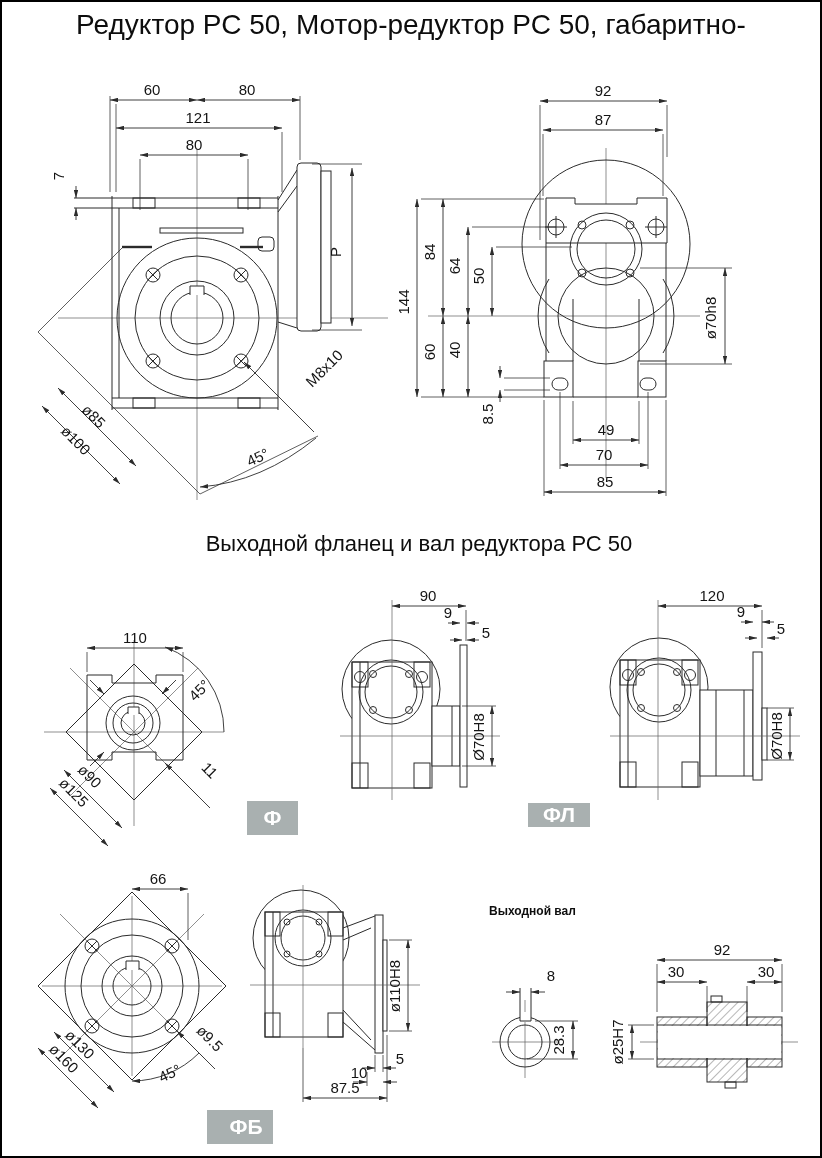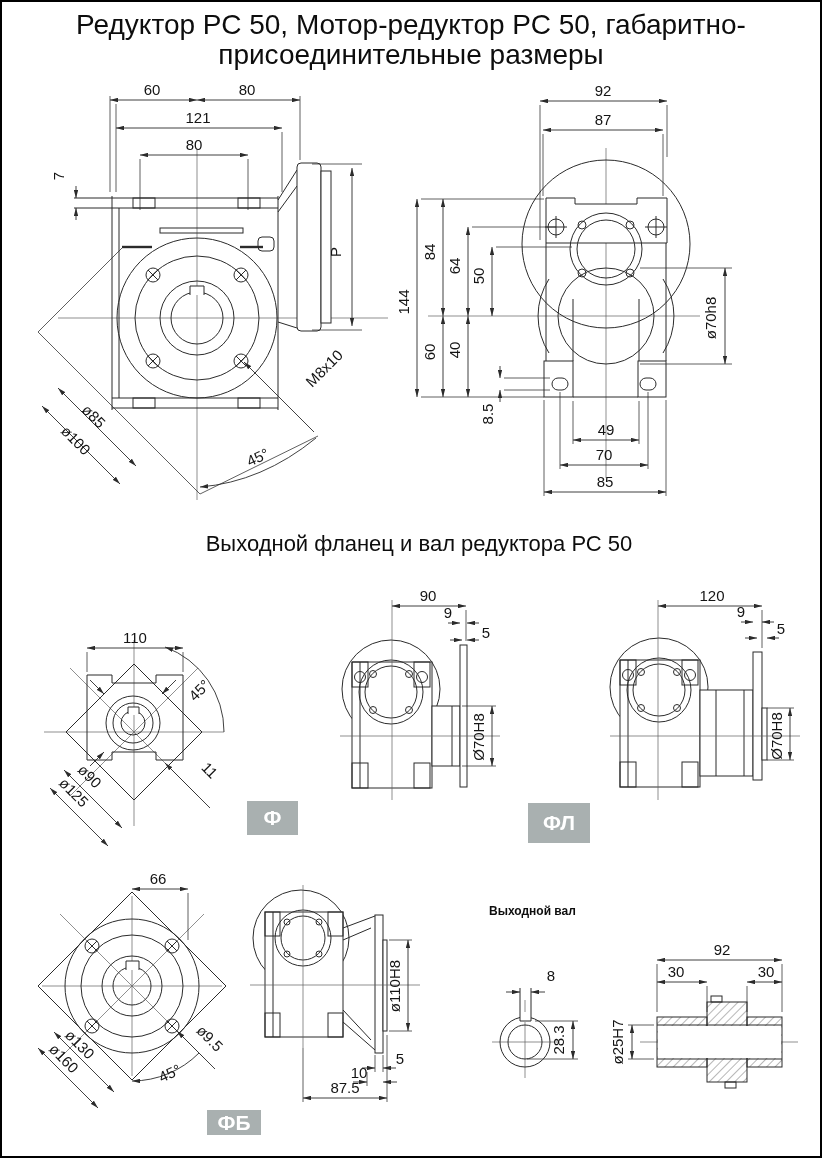--- a/index.html
+++ b/index.html
@@ -7,42 +7,41 @@
         font-family:"Liberation Sans",sans-serif;color:#111;}
   .frame{position:absolute;inset:0;border:2px solid #000;pointer-events:none;}
   .title{position:absolute;top:10px;left:0;width:822px;text-align:center;
          font-size:28px;line-height:30px;color:#0d0d0d;}
   .section-title{position:absolute;top:531px;left:0;width:822px;text-align:center;
          font-size:22px;color:#0d0d0d;margin-left:8px;}
   .shaft-title{position:absolute;left:489px;top:904px;font-size:12px;font-weight:bold;color:#0d0d0d;}
   .badge{position:absolute;display:flex;align-items:center;justify-content:center;
          font-weight:bold;font-size:21px;}
   .badge-f {left:247px;top:801px;width:51px;height:34px;}
-  .badge-fl{left:528px;top:803px;width:62px;height:40px;}
-  .badge-fb{left:207px;top:1110px;width:54px;height:25px;}
+  .badge-fl{left:528px;top:803px;width:62px;height:24px;}
+  .badge-fb{left:207px;top:1110px;width:54px;height:34px;padding-left:12px;}
   svg{position:absolute;left:0;top:0;}
   .ln {stroke:#2b2b2b;stroke-width:1;fill:none;}
   .thk{stroke:#2b2b2b;stroke-width:2.4;fill:none;}
   .s  {stroke:#2b2b2b;stroke-width:1;fill:#fff;}
   .cl {stroke:#606060;stroke-width:.7;fill:none;}
   .ext{stroke:#2b2b2b;stroke-width:.75;fill:none;}
   .dim{stroke:#2b2b2b;stroke-width:.9;fill:none;marker-start:url(#a);marker-end:url(#a);}
   .de {stroke:#2b2b2b;stroke-width:.9;fill:none;marker-end:url(#a);}
   .ds {stroke:#2b2b2b;stroke-width:.9;fill:none;marker-start:url(#a);}
   .wf {fill:#fff;stroke:none;}
   text.d{font:15px "Liberation Sans",sans-serif;fill:#141414;}
 </style>
 </head>
 <body>
 
 <div class="page">
 
   <div class="title">
     <div>Редуктор РС 50, Мотор-редуктор РС 50, габаритно-</div>
-    <div>присоединительные размеры</div>
   </div>
 
   <div class="section-title">Выходной фланец и вал редуктора РС 50</div>
   <div class="shaft-title">Выходной вал</div>
 
   <svg width="822" height="1158" viewBox="0 0 822 1158">
     <defs>
       <marker id="a" viewBox="0 0 9 5" refX="9" refY="2.5" markerWidth="9" markerHeight="5" orient="auto-start-reverse">
         <path d="M0,0 L9,2.5 L0,5 z" fill="#2b2b2b"></path>
       </marker>

